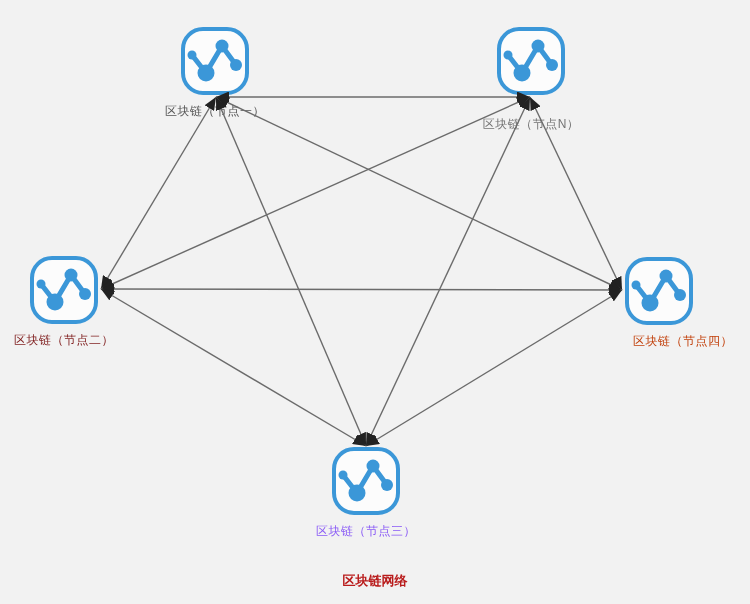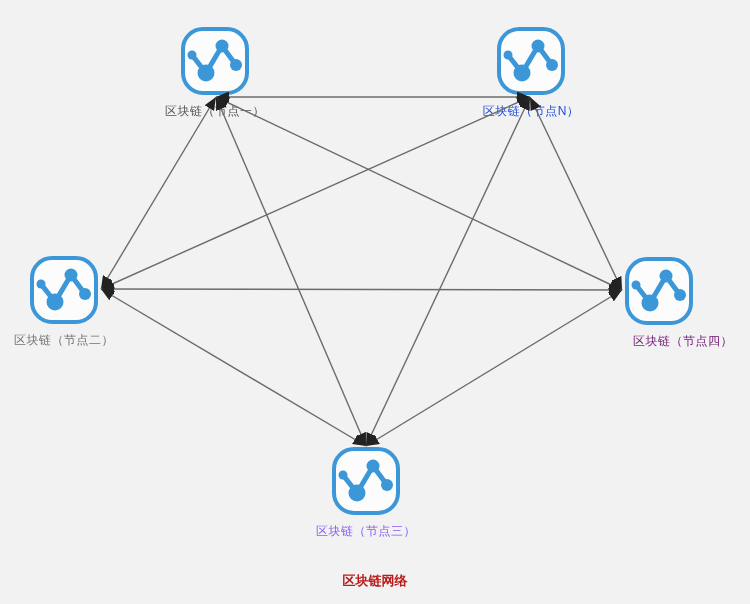--- a/index.html
+++ b/index.html
@@ -76,37 +76,37 @@
     <circle class="glyph-dot" cx="43" cy="21" r="6.5" fill="#3b97d8"></circle>
     <circle class="glyph-dot" cx="57" cy="40" r="6" fill="#3b97d8"></circle>
   </svg><div class="node-label" style="color: rgb(85, 85, 85);">区块链（节点一）</div></div>
       <div class="node" style="left: 495px; top: 25px;"><svg class="node-icon" viewBox="0 0 72 72" xmlns="http://www.w3.org/2000/svg">
     <rect class="squircle" x="4" y="4" width="64" height="64" rx="20" ry="20" stroke-width="4" stroke="#3b97d8" fill="#fcfcfc"></rect>
     <polyline class="glyph-line" points="13,30 27,48 43,21 57,40" fill="none" stroke-width="5" stroke-linecap="round" stroke-linejoin="round" stroke="#3b97d8"></polyline>
     <circle class="glyph-dot" cx="13" cy="30" r="4.5" fill="#3b97d8"></circle>
     <circle class="glyph-dot" cx="27" cy="48" r="8.5" fill="#3b97d8"></circle>
     <circle class="glyph-dot" cx="43" cy="21" r="6.5" fill="#3b97d8"></circle>
     <circle class="glyph-dot" cx="57" cy="40" r="6" fill="#3b97d8"></circle>
-  </svg><div class="node-label" style="color: #1d4ed8;">区块链（节点N）</div></div>
+  </svg><div class="node-label" style="color: #737373; margin-top: 13px;">区块链（节点N）</div></div>
       <div class="node" style="left: 28px; top: 254px;"><svg class="node-icon" viewBox="0 0 72 72" xmlns="http://www.w3.org/2000/svg">
     <rect class="squircle" x="4" y="4" width="64" height="64" rx="20" ry="20" stroke-width="4" stroke="#3b97d8" fill="#fcfcfc"></rect>
     <polyline class="glyph-line" points="13,30 27,48 43,21 57,40" fill="none" stroke-width="5" stroke-linecap="round" stroke-linejoin="round" stroke="#3b97d8"></polyline>
     <circle class="glyph-dot" cx="13" cy="30" r="4.5" fill="#3b97d8"></circle>
     <circle class="glyph-dot" cx="27" cy="48" r="8.5" fill="#3b97d8"></circle>
     <circle class="glyph-dot" cx="43" cy="21" r="6.5" fill="#3b97d8"></circle>
     <circle class="glyph-dot" cx="57" cy="40" r="6" fill="#3b97d8"></circle>
-  </svg><div class="node-label" style="color: #737373;">区块链（节点二）</div></div>
+  </svg><div class="node-label" style="color: #7f1d1d;">区块链（节点二）</div></div>
       <div class="node" style="left: 623px; top: 255px;"><svg class="node-icon" viewBox="0 0 72 72" xmlns="http://www.w3.org/2000/svg">
     <rect class="squircle" x="4" y="4" width="64" height="64" rx="20" ry="20" stroke-width="4" stroke="#3b97d8" fill="#fcfcfc"></rect>
     <polyline class="glyph-line" points="13,30 27,48 43,21 57,40" fill="none" stroke-width="5" stroke-linecap="round" stroke-linejoin="round" stroke="#3b97d8"></polyline>
     <circle class="glyph-dot" cx="13" cy="30" r="4.5" fill="#3b97d8"></circle>
     <circle class="glyph-dot" cx="27" cy="48" r="8.5" fill="#3b97d8"></circle>
     <circle class="glyph-dot" cx="43" cy="21" r="6.5" fill="#3b97d8"></circle>
     <circle class="glyph-dot" cx="57" cy="40" r="6" fill="#3b97d8"></circle>
-  </svg><div class="node-label" style="color: #701a75; padding-left: 48px;">区块链（节点四）</div></div>
+  </svg><div class="node-label" style="color: #c2410c; padding-left: 48px;">区块链（节点四）</div></div>
       <div class="node" style="left: 330px; top: 445px;"><svg class="node-icon" viewBox="0 0 72 72" xmlns="http://www.w3.org/2000/svg">
     <rect class="squircle" x="4" y="4" width="64" height="64" rx="20" ry="20" stroke-width="4" stroke="#3b97d8" fill="#fcfcfc"></rect>
     <polyline class="glyph-line" points="13,30 27,48 43,21 57,40" fill="none" stroke-width="5" stroke-linecap="round" stroke-linejoin="round" stroke="#3b97d8"></polyline>
     <circle class="glyph-dot" cx="13" cy="30" r="4.5" fill="#3b97d8"></circle>
     <circle class="glyph-dot" cx="27" cy="48" r="8.5" fill="#3b97d8"></circle>
     <circle class="glyph-dot" cx="43" cy="21" r="6.5" fill="#3b97d8"></circle>
     <circle class="glyph-dot" cx="57" cy="40" r="6" fill="#3b97d8"></circle>
   </svg><div class="node-label" style="color: #8b5cf6;">区块链（节点三）</div></div>
     </div>
   <svg id="edge-layer" width="750" height="604" viewBox="0 0 750 604" xmlns="http://www.w3.org/2000/svg">

